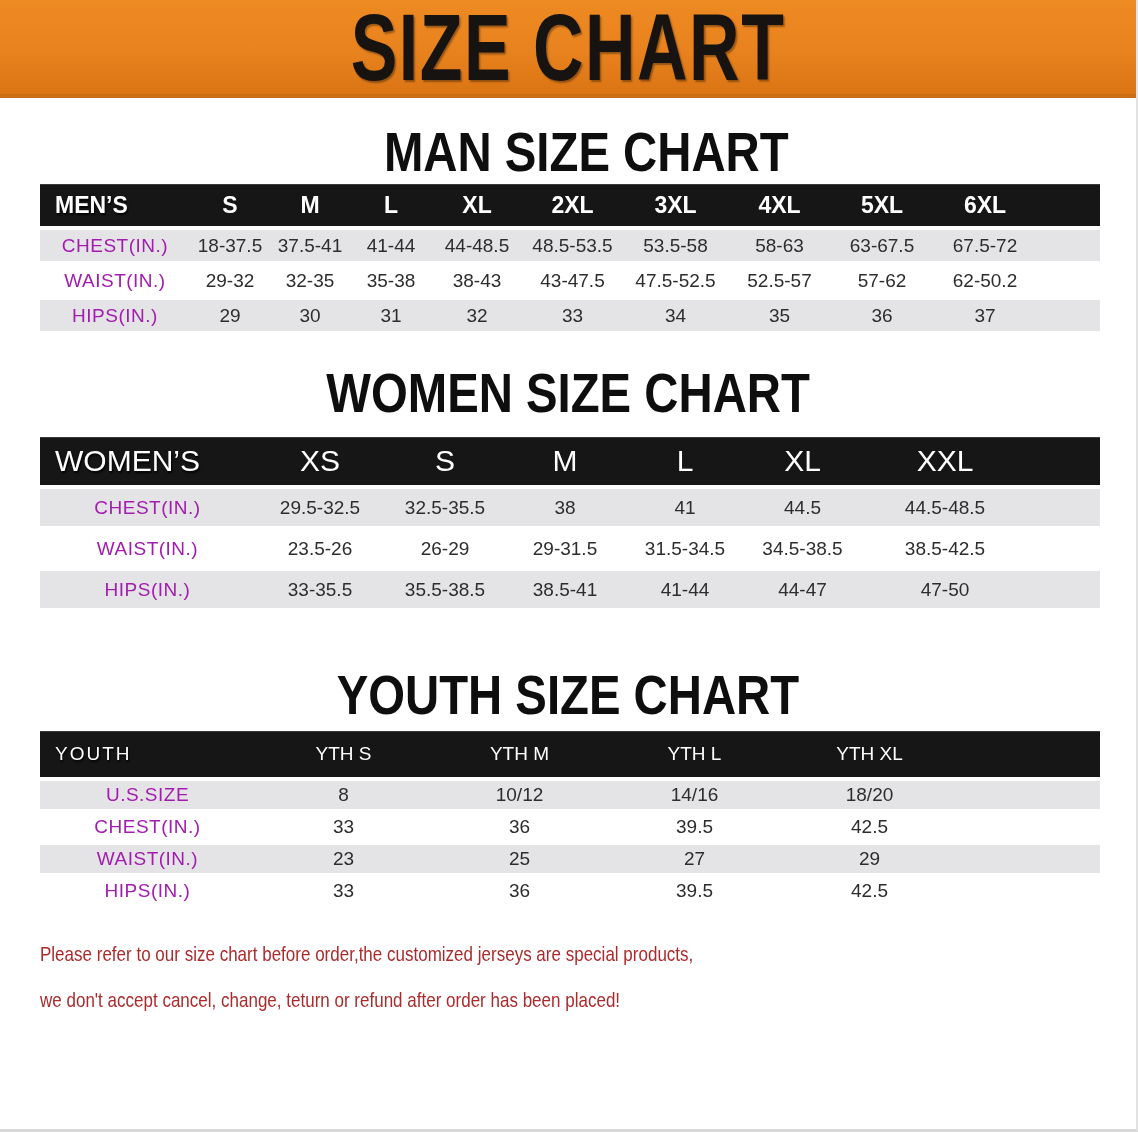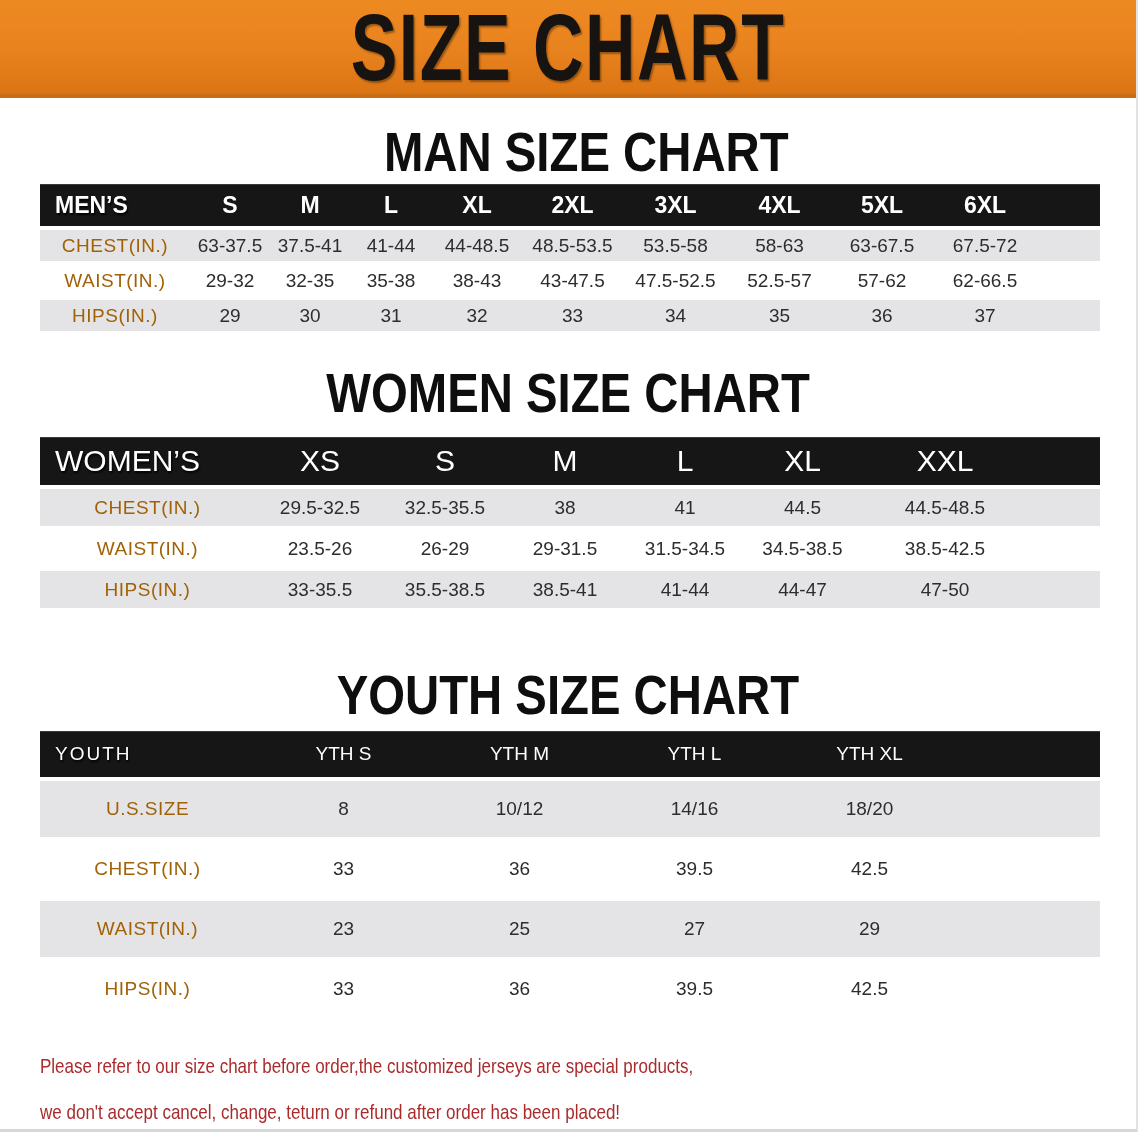--- a/index.html
+++ b/index.html
@@ -69,24 +69,24 @@
   .women th.corner{font-size:31px;font-weight:bold;}
   .youth tr.hdr th{height:46px;font-size:19px;font-weight:normal;}
   .youth th.corner{font-size:31px;font-weight:bold;letter-spacing:2px;}
   .size-table td{
     text-align:center;
     font-size:19px;
     color:#2d2d2d;
   }
   .men td{height:31px;}
   .women td{height:37px;}
-  .youth td{height:56px;}
+  .youth td{height:28px;}
   tr.gray td{background:#e4e4e6;}
   tr.white td{background:#ffffff;}
-  td.rowlabel{color:#a16207;letter-spacing:0.5px;}
+  td.rowlabel{color:#a21caf;letter-spacing:0.5px;}
   
   .note{
     margin:22px 0 0 40px;
     color:#ab2b2d;
     font-size:21px;
     line-height:46px;
   }
   .note-line{
     white-space:nowrap;
     transform:scaleX(0.81);
@@ -129,42 +129,42 @@
       <th>3XL</th>
       <th>4XL</th>
       <th>5XL</th>
       <th>6XL</th>
       <th class="spacer"></th>
     </tr>
   </thead>
   <tbody>
     <tr class="gray">
       <td class="rowlabel">CHEST(IN.)</td>
-      <td>63-37.5</td>
+      <td>18-37.5</td>
       <td>37.5-41</td>
       <td>41-44</td>
       <td>44-48.5</td>
       <td>48.5-53.5</td>
       <td>53.5-58</td>
       <td>58-63</td>
       <td>63-67.5</td>
       <td>67.5-72</td>
       <td></td>
     </tr>
     <tr class="white">
       <td class="rowlabel">WAIST(IN.)</td>
       <td>29-32</td>
       <td>32-35</td>
       <td>35-38</td>
       <td>38-43</td>
       <td>43-47.5</td>
       <td>47.5-52.5</td>
       <td>52.5-57</td>
       <td>57-62</td>
-      <td>62-66.5</td>
+      <td>62-50.2</td>
       <td></td>
     </tr>
     <tr class="gray">
       <td class="rowlabel">HIPS(IN.)</td>
       <td>29</td>
       <td>30</td>
       <td>31</td>
       <td>32</td>
       <td>33</td>
       <td>34</td>

